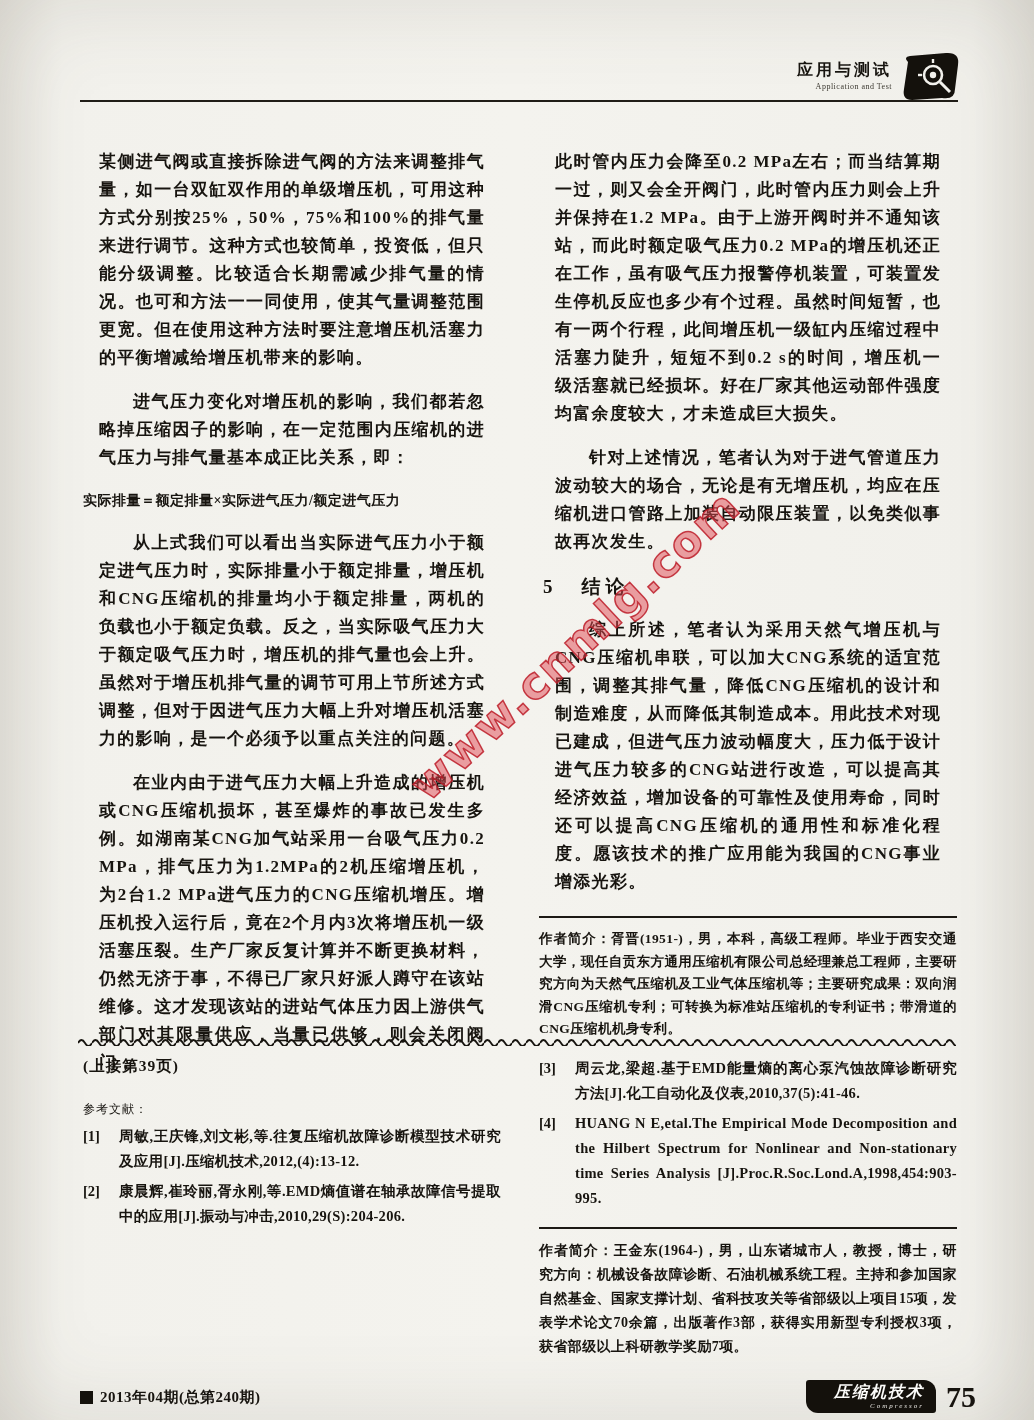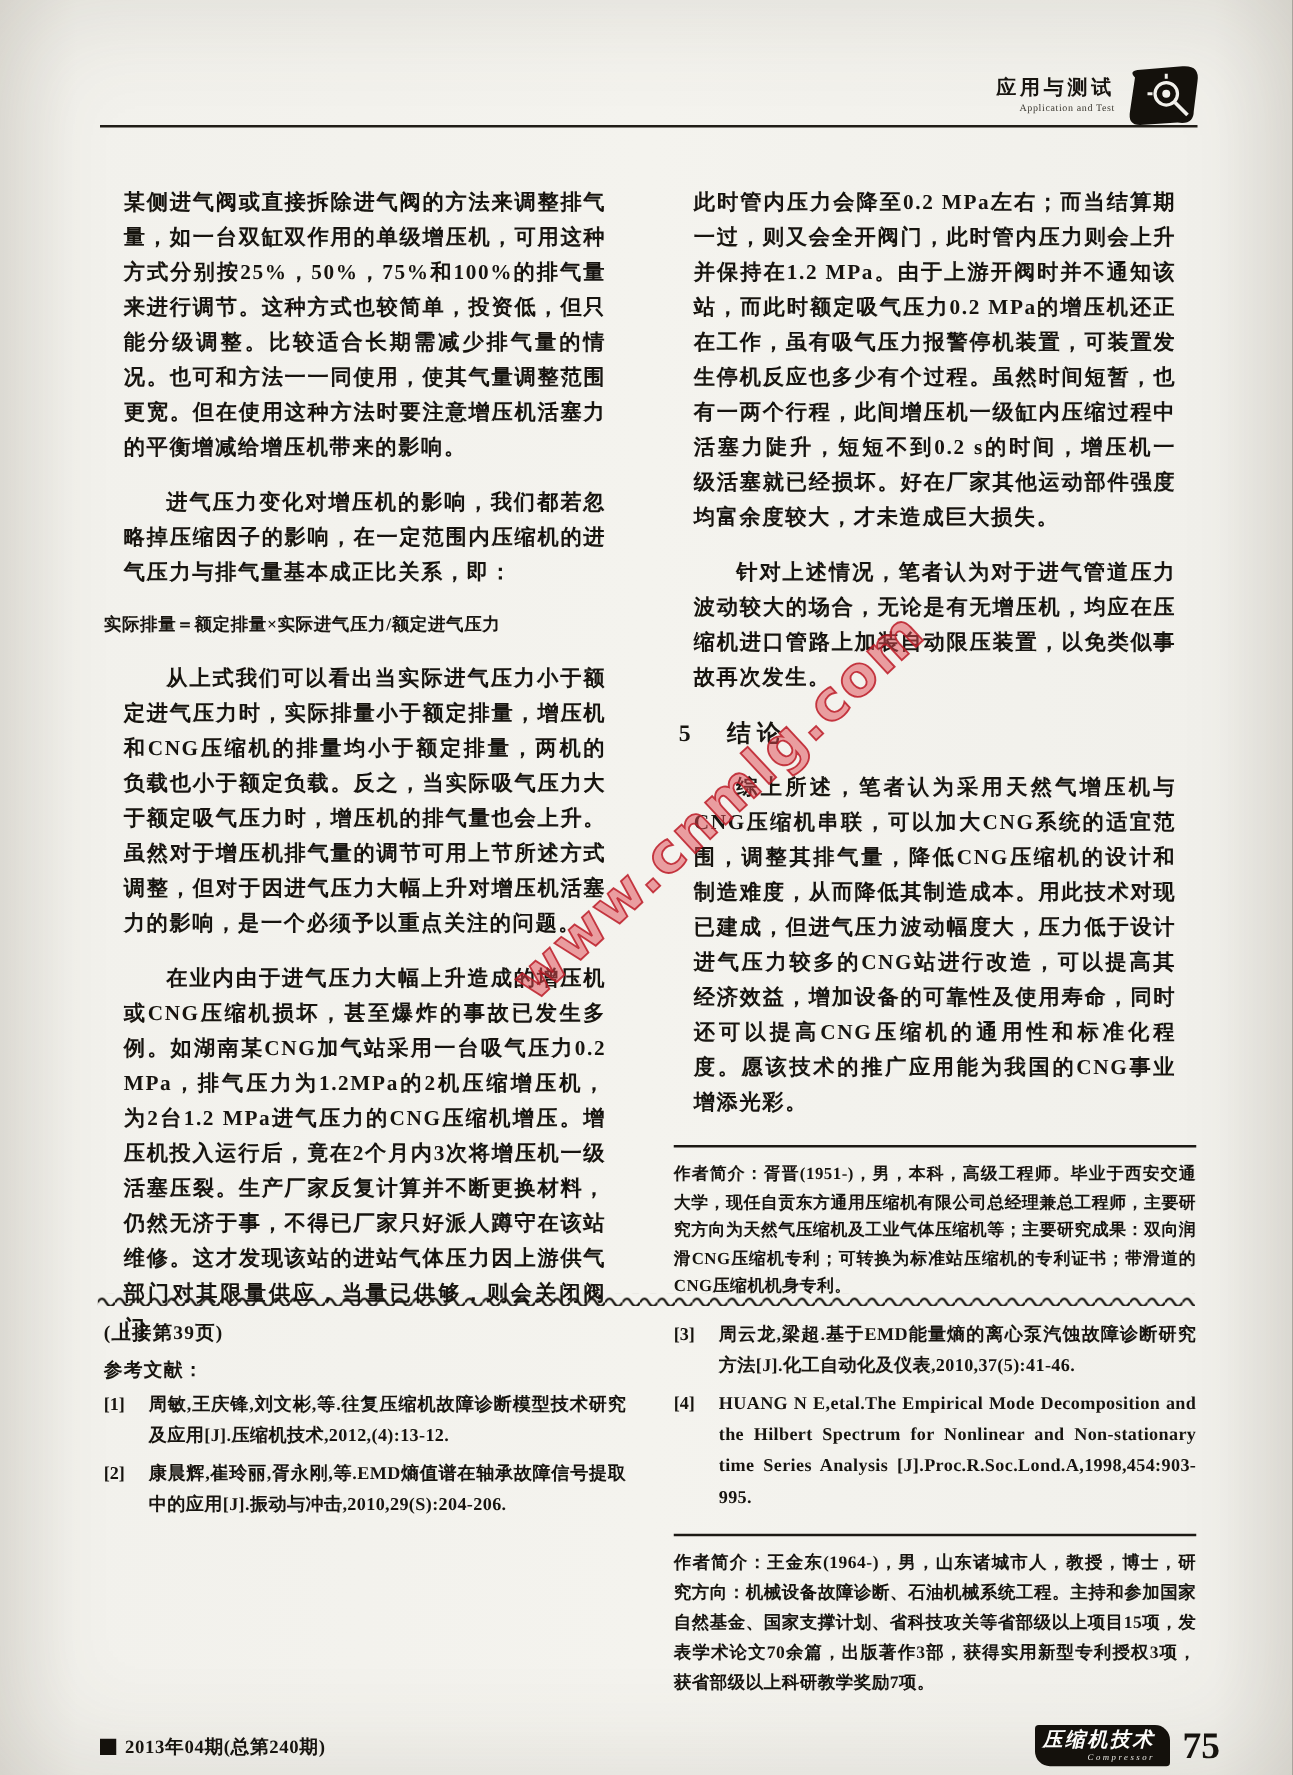--- a/index.html
+++ b/index.html
@@ -39,33 +39,33 @@
     pointer-events:none;
   }
 
   
   .wavy { position:absolute; left:78px; top:1032px; width:878px; height:10px; }
 
   
   .bottom { position:absolute; left:83px; top:1056px; width:874px; display:flex; gap:38px; }
   .note { margin:0 0 8px; font-size:15.5px; font-weight:bold; letter-spacing:1px; }
   p.bp { margin:0; font-size:15.5px; line-height:27px; letter-spacing:1px; text-align:justify; font-weight:bold; }
-  .refs-title { margin:10px 0 6px; font-size:15px; font-weight:bold; letter-spacing:1px; }
+  .refs-title { margin:24px 0 6px; font-size:12px; font-weight:normal; letter-spacing:1px; }
   .ref { display:flex; gap:8px; margin-bottom:5px; font-size:14.5px; line-height:25px; font-weight:bold; }
   .ref-num { flex:0 0 28px; }
   .ref-text { flex:1; text-align:justify; letter-spacing:0.3px; }
   .rule-mid { border-top:2px solid #1c1914; margin:16px 0 10px; }
   .bio2 { margin:0; font-size:14px; line-height:24px; font-weight:bold; letter-spacing:0.4px; text-align:justify; }
 
   
   .footer-left { position:absolute; left:80px; top:1388px; display:flex; align-items:center; gap:7px;
                  font-size:15px; font-weight:bold; letter-spacing:0.5px; }
   .square { width:13px; height:13px; background:#14110c; }
   .footer-right { position:absolute; right:58px; top:1380px; display:flex; align-items:center; gap:10px; }
-  .logo { background:#14110c; color:#fdfdfb; padding:2px 12px 3px 6px;
+  .logo { background:#14110c; color:#fdfdfb; padding:2px 12px 3px 28px;
           border-radius:3px 12px 3px 12px; text-align:right; }
   .logo-cn { font-size:16px; font-weight:bold; font-style:italic; letter-spacing:2px; display:block; }
   .logo-en { font-size:7px; font-style:italic; letter-spacing:2px; display:block; margin-top:-1px; color:#e8e7e2; }
   .page-num { font-size:30px; font-weight:bold; line-height:1; }
 </style>
 </head>
 <body>
 
 <div class="page">
 

